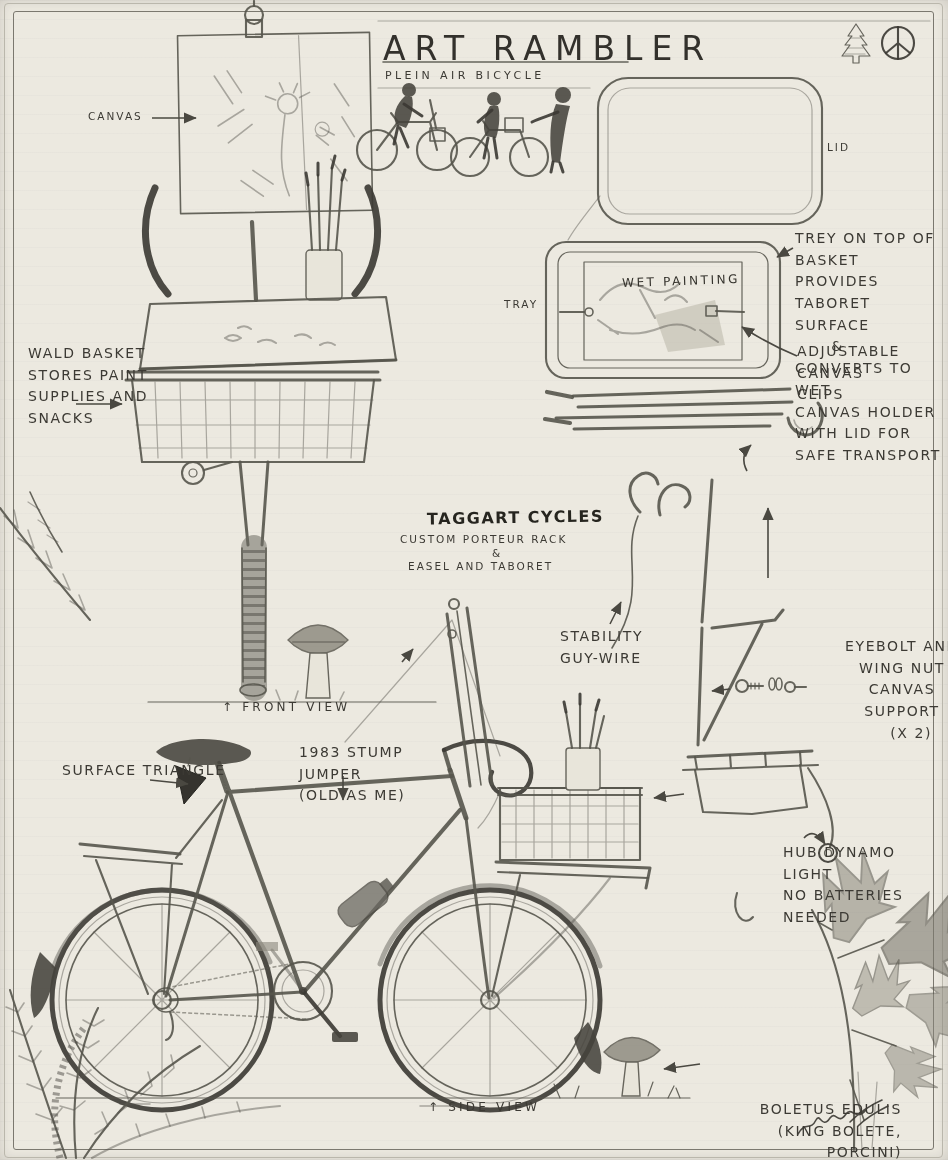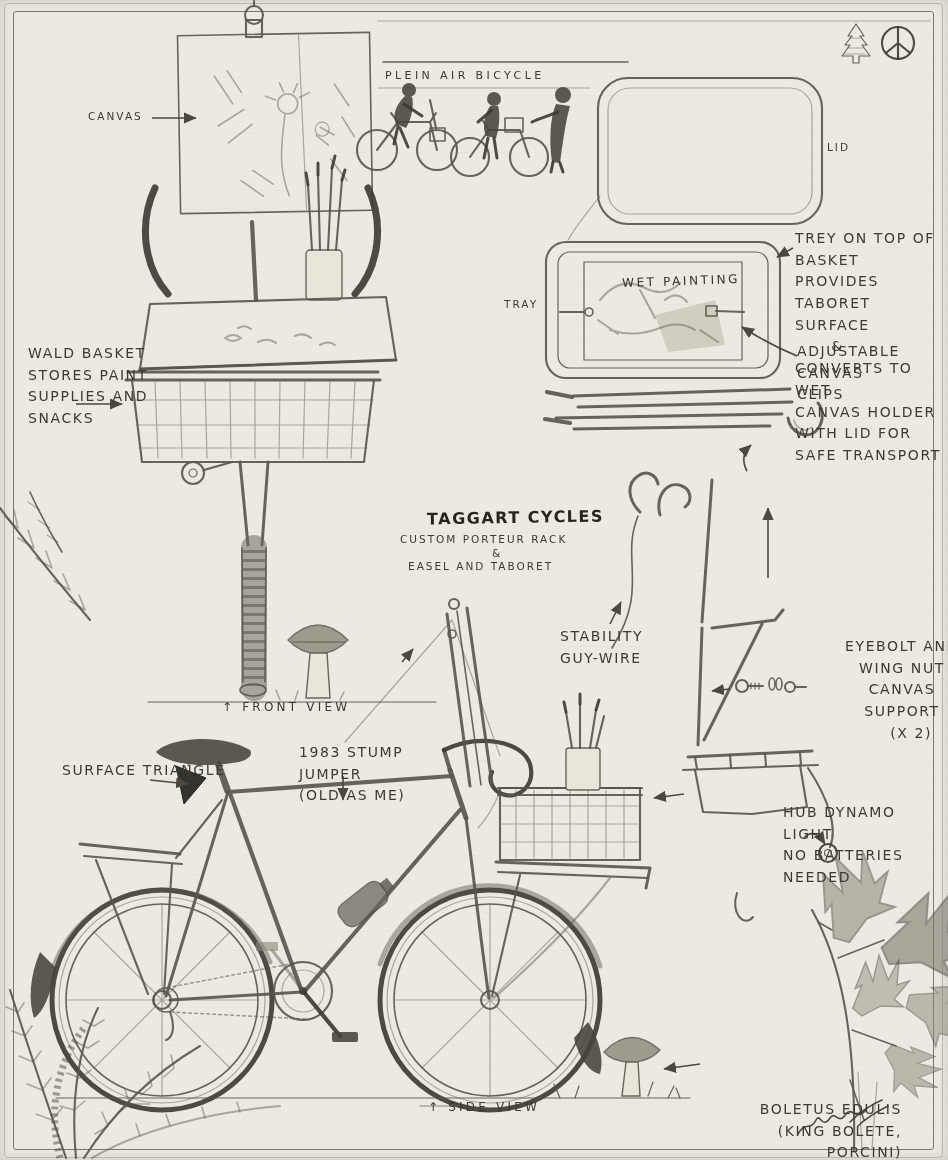--- a/index.html
+++ b/index.html
@@ -313,20 +313,21 @@
     <path class="arr" d="M793,248 L777,257"></path>
     <path class="arr" d="M768,578 L768,508"></path>
     <path class="arr" d="M730,689 L712,691"></path>
     <path class="arr" d="M684,794 L654,798"></path>
     <path class="arr" d="M700,1064 L664,1069"></path>
     <path class="arr" d="M804,838 Q814,827 825,844"></path>
 
     <path class="pen w15 dk" d="M798,1134 C806,1120 810,1132 816,1120 C820,1112 822,1130 830,1118 C836,1110 838,1126 846,1114 C852,1106 856,1122 866,1110 M850,1122 C858,1114 868,1106 882,1100 M858,1126 C866,1118 876,1112 888,1106"></path>
   </svg>
 
+  <div class="lbl title" style="left:383px;top:24px;">ART RAMBLER</div>
   <div class="lbl subtitle" style="left:385px;top:68px;">PLEIN AIR BICYCLE</div>
 
   <div class="lbl small" style="left:88px;top:109px;">CANVAS</div>
   <div class="lbl small" style="left:827px;top:140px;">LID</div>
   <div class="lbl small" style="left:504px;top:297px;">TRAY</div>
   <div class="lbl wetp" style="left:622px;top:272px;">WET PAINTING</div>
 
   <div class="lbl note" style="left:795px;top:228px;width:150px;">TREY ON TOP OF
 BASKET PROVIDES
 TABORET SURFACE
@@ -352,19 +353,19 @@
   <div class="lbl note" style="left:837px;top:636px;width:130px;text-align:center;">EYEBOLT AND
 WING NUT
 CANVAS SUPPORT
 &nbsp;&nbsp;&nbsp;(X 2)</div>
 
   <div class="lbl viewlbl" style="left:222px;top:698px;">↑ FRONT VIEW</div>
   <div class="lbl note" style="left:62px;top:760px;">SURFACE TRIANGLE</div>
   <div class="lbl note" style="left:299px;top:742px;width:150px;">1983 STUMP JUMPER
 (OLD AS ME)</div>
 
-  <div class="lbl note" style="left:783px;top:802px;width:160px;">HUB DYNAMO LIGHT
+  <div class="lbl note" style="left:783px;top:842px;width:160px;">HUB DYNAMO LIGHT
 NO BATTERIES
 NEEDED</div>
   <div class="lbl note" style="left:702px;top:1099px;width:200px;text-align:right;">BOLETUS EDULIS
 (KING BOLETE, PORCINI)</div>
   <div class="lbl viewlbl" style="left:428px;top:1098px;">↑ SIDE VIEW</div>
 </div>
 
 </body></html>

